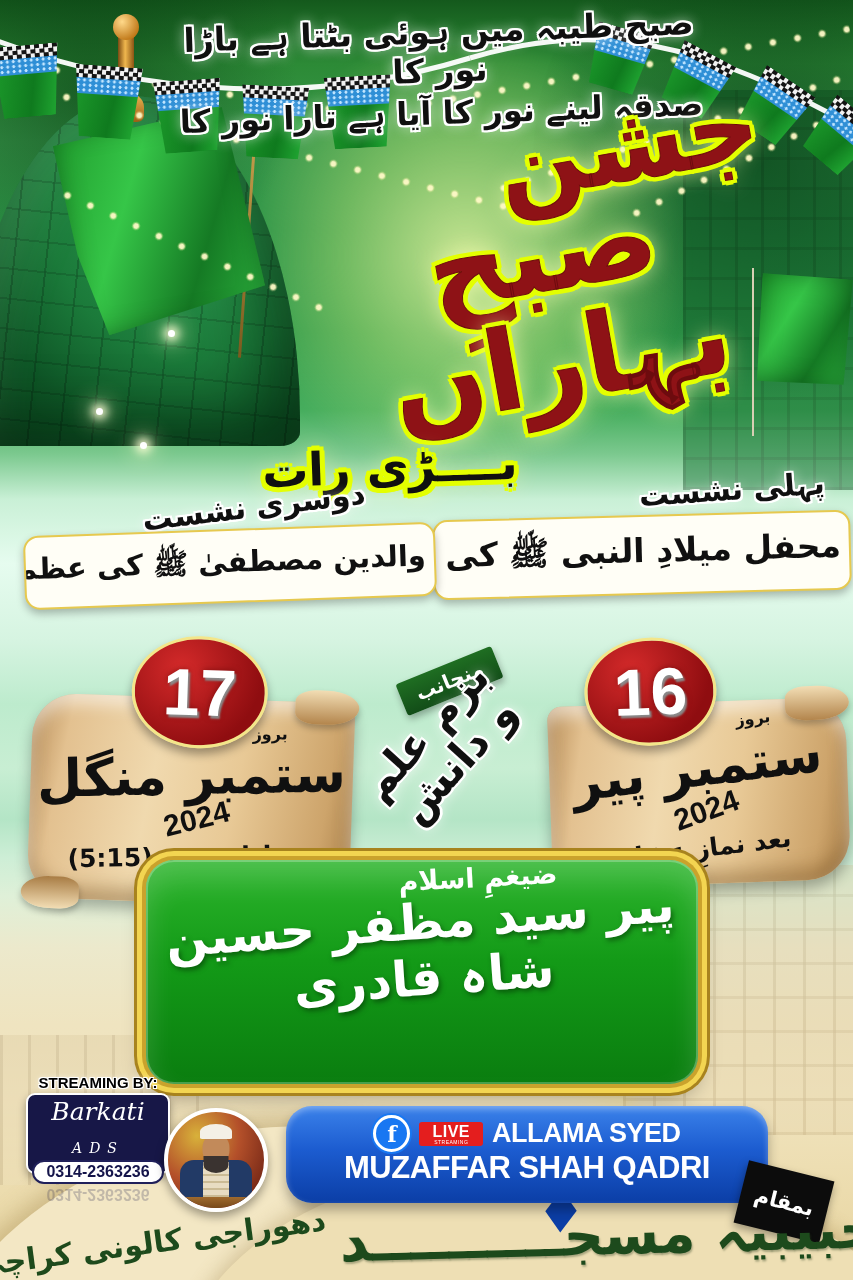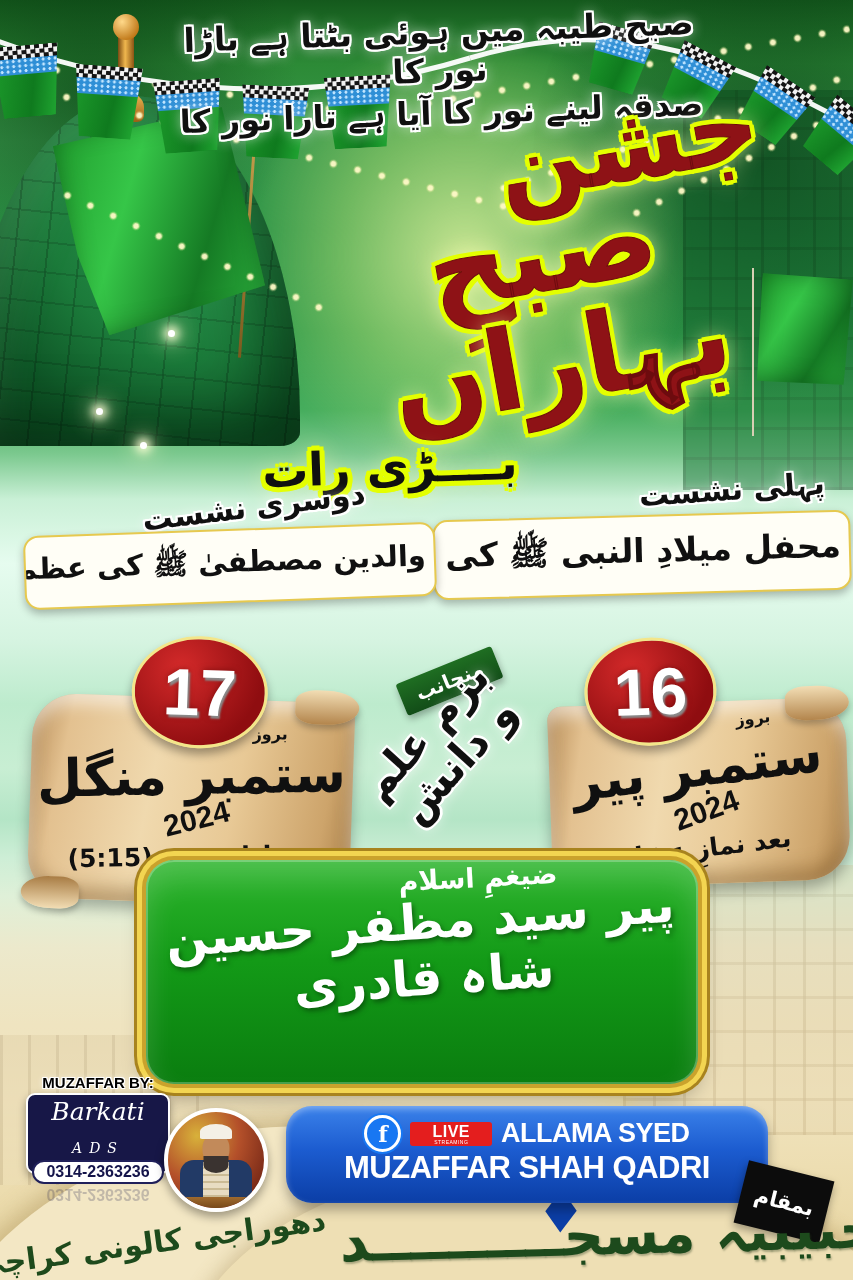--- a/index.html
+++ b/index.html
@@ -195,21 +195,21 @@
 
   
   .livebar{left:286px;top:1106px;width:482px;height:97px;border-radius:26px;
     background:linear-gradient(180deg,#3b82ea 0%,#1c5cd0 45%,#0b3ea6 100%);
     box-shadow:0 7px 12px rgba(0,0,0,.3),inset 0 3px 6px rgba(255,255,255,.35);
     color:#fff;text-align:center;padding-top:9px;box-sizing:border-box;}
   .lb-row1{display:flex;align-items:center;justify-content:center;gap:9px;}
   .fb-icon{width:31px;height:31px;border-radius:50%;background:#1877f2;border:3px solid #fff;
     box-shadow:0 0 0 2px #1877f2;display:flex;align-items:center;justify-content:center;
     color:#fff;font-weight:bold;font-size:22px;font-family:"DejaVu Serif",serif;line-height:1;}
-  .live-badge{background:#e41e1e;border-radius:3px;padding:2px 22px 1px;line-height:1;}
+  .live-badge{background:#e41e1e;border-radius:3px;padding:2px 13px 1px;line-height:1;}
   .live-badge .lv{font-size:16px;font-weight:bold;letter-spacing:.5px;font-family:"Liberation Sans",sans-serif;}
   .live-badge .st{font-size:5px;letter-spacing:.5px;font-family:"Liberation Sans",sans-serif;}
   .lb-t1{font-size:27px;font-weight:bold;font-family:"Liberation Sans",sans-serif;letter-spacing:-.5px;}
   .lb-t2{font-size:31px;font-weight:bold;font-family:"Liberation Sans",sans-serif;letter-spacing:-.5px;margin-top:-2px;}
   .bar-tail{left:548px;top:1198px;width:26px;height:26px;background:#0b3ea6;transform:rotate(55deg) skew(18deg);}
 
   
   .venue-badge{left:740px;top:1170px;width:88px;height:64px;background:#0c0c0c;transform:rotate(14deg);
     display:flex;align-items:center;justify-content:center;color:#fff;font-size:21px;font-weight:bold;
     box-shadow:0 4px 8px rgba(0,0,0,.35);}
@@ -354,21 +354,21 @@
 
   <div class="abs org-ribbon urdu">منجانب</div>
   <div class="abs org-name urdu ow">بزم علم و دانش</div>
 
   <div class="abs speaker-banner">
     <div class="honorific urdu">ضیغمِ اسلام</div>
     <div class="sname urdu">پیر سید مظفر حسین شاہ قادری</div>
   </div>
 
   <div class="abs designer">
-    <div class="db-head">MUZAFFAR BY:</div>
+    <div class="db-head">STREAMING BY:</div>
     <div class="db-box">
       <div class="db-name">Barkati</div>
       <div class="db-sub">ADS</div>
     </div>
     <div class="db-phone">0314-2363236</div>
     <div class="db-reflect">0314-2363236</div>
   </div>
 
   <div class="abs photo">
     <div class="ph-body"></div>

